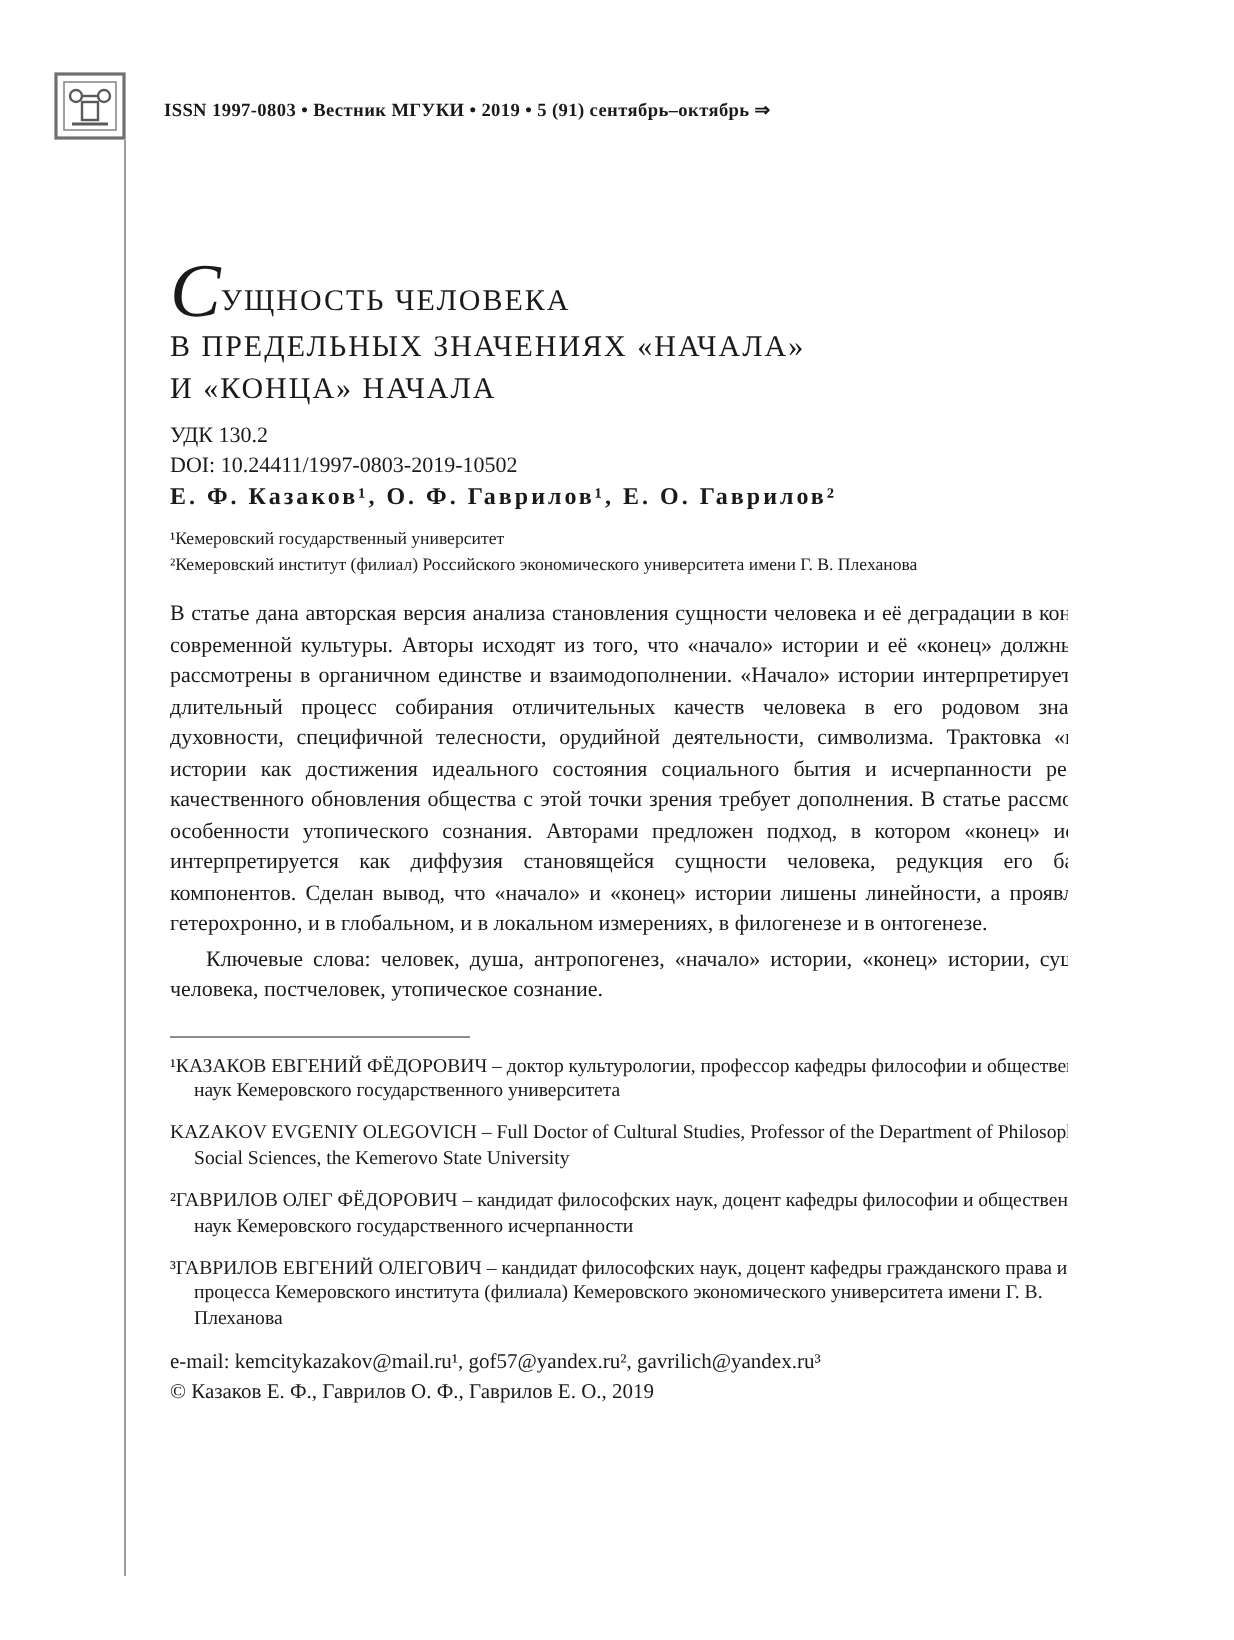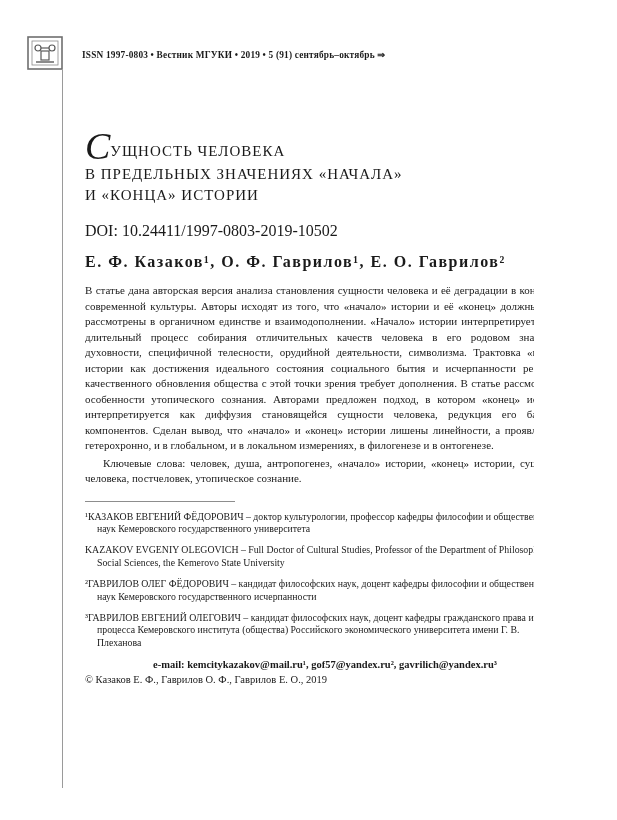--- a/index.html
+++ b/index.html
@@ -54,25 +54,25 @@
   }
   .title-line-first { line-height: 26px; }
   .drop-c {
     font-size: 38px;
     font-style: italic;
     line-height: 0;
     vertical-align: -3px;
     letter-spacing: 0;
   }
   .udk { font-size: 11px; margin-top: 6px; }
-  .doi { font-size: 16px; margin-top: 16px; }
+  .doi { font-size: 11px; margin-top: 3px; }
   .authors {
-    margin-top: 13px;
+    margin-top: 2px;
     font-weight: bold;
-    font-size: 16px;
+    font-size: 12px;
     letter-spacing: 1.5px;
   }
   .affils { margin-top: 7px; }
   .affil { font-size: 8.8px; line-height: 12.5px; }
   .abstract {
     margin-top: 12px;
     font-size: 11px;
     line-height: 15.5px;
     text-align: justify;
   }
@@ -91,25 +91,24 @@
     background: #8d8d8d;
   }
   .footnote {
     font-size: 9.8px;
     line-height: 12.4px;
     margin-bottom: 9px;
     padding-left: 12px;
     text-indent: -12px;
   }
   .email-line {
-    text-align: center;
+    text-align: left;
     font-size: 10.5px;
     line-height: 13px;
     margin-top: 2px;
-    font-weight: bold;
   }
   .copyright-line {
     text-align: left;
     font-size: 10.5px;
     line-height: 13px;
     margin-top: 2px;
   }
   .page-number {
     position: absolute;
     left: 26px;
@@ -139,38 +138,43 @@
     </svg>
   </div>
 
   <div class="header-text">ISSN 1997-0803 • Вестник МГУКИ • 2019 • 5 (91) сентябрь–октябрь ⇒</div>
 
   <main class="content">
 
     <h1 class="title">
       <div class="title-line title-line-first"><span class="drop-c">С</span><span>УЩНОСТЬ ЧЕЛОВЕКА</span></div>
       <div class="title-line">В ПРЕДЕЛЬНЫХ ЗНАЧЕНИЯХ «НАЧАЛА»</div>
-      <div class="title-line">И «КОНЦА» ИСТОРИИ</div>
+      <div class="title-line">И «КОНЦА» НАЧАЛА</div>
     </h1>
 
+    <div class="udk">УДК 130.2</div>
     <div class="doi">DOI: 10.24411/1997-0803-2019-10502</div>
 
     <div class="authors">Е. Ф. Казаков¹, О. Ф. Гаврилов¹, Е. О. Гаврилов²</div>
 
+    <div class="affils">
+      <div class="affil">¹Кемеровский государственный университет</div>
+      <div class="affil">²Кемеровский институт (филиал) Российского экономического университета имени Г. В. Плеханова</div>
+    </div>
 
     <p class="abstract">В статье дана авторская версия анализа становления сущности человека и её деградации в контексте современной культуры. Авторы исходят из того, что «начало» истории и её «конец» должны быть рассмотрены в органичном единстве и взаимодополнении. «Начало» истории интерпретируется как длительный процесс собирания отличительных качеств человека в его родовом значении: духовности, специфичной телесности, орудийной деятельности, символизма. Трактовка «конца» истории как достижения идеального состояния социального бытия и исчерпанности ресурсов качественного обновления общества с этой точки зрения требует дополнения. В статье рассмотрены особенности утопического сознания. Авторами предложен подход, в котором «конец» истории интерпретируется как диффузия становящейся сущности человека, редукция его базовых компонентов. Сделан вывод, что «начало» и «конец» истории лишены линейности, а проявляются гетерохронно, и в глобальном, и в локальном измерениях, в филогенезе и в онтогенезе.</p>
 
     <p class="keywords"><span class="kw-label">Ключевые слова:</span><span> человек, душа, антропогенез, «начало» истории, «конец» истории, сущность человека, постчеловек, утопическое сознание.</span></p>
 
     <div class="fn-rule"></div>
 
     <div class="footnote">¹КАЗАКОВ ЕВГЕНИЙ ФЁДОРОВИЧ – доктор культурологии, профессор кафедры философии и общественных наук Кемеровского государственного университета</div>
     <div class="footnote">KAZAKOV EVGENIY OLEGOVICH – Full Doctor of Cultural Studies, Professor of the Department of Philosophy and Social Sciences, the Kemerovo State University</div>
     <div class="footnote">²ГАВРИЛОВ ОЛЕГ ФЁДОРОВИЧ – кандидат философских наук, доцент кафедры философии и общественных наук Кемеровского государственного исчерпанности</div>
-    <div class="footnote">³ГАВРИЛОВ ЕВГЕНИЙ ОЛЕГОВИЧ – кандидат философских наук, доцент кафедры гражданского права и процесса Кемеровского института (общества) Российского экономического университета имени Г. В. Плеханова</div>
+    <div class="footnote">³ГАВРИЛОВ ЕВГЕНИЙ ОЛЕГОВИЧ – кандидат философских наук, доцент кафедры гражданского права и процесса Кемеровского института (филиала) Кемеровского экономического университета имени Г. В. Плеханова</div>
 
     <div class="email-line">e-mail: kemcitykazakov@mail.ru¹, gof57@yandex.ru², gavrilich@yandex.ru³</div>
     <div class="copyright-line">© Казаков Е. Ф., Гаврилов О. Ф., Гаврилов Е. О., 2019</div>
 
   </main>
 
   <div class="page-number">14</div>
 
 </div>
 

